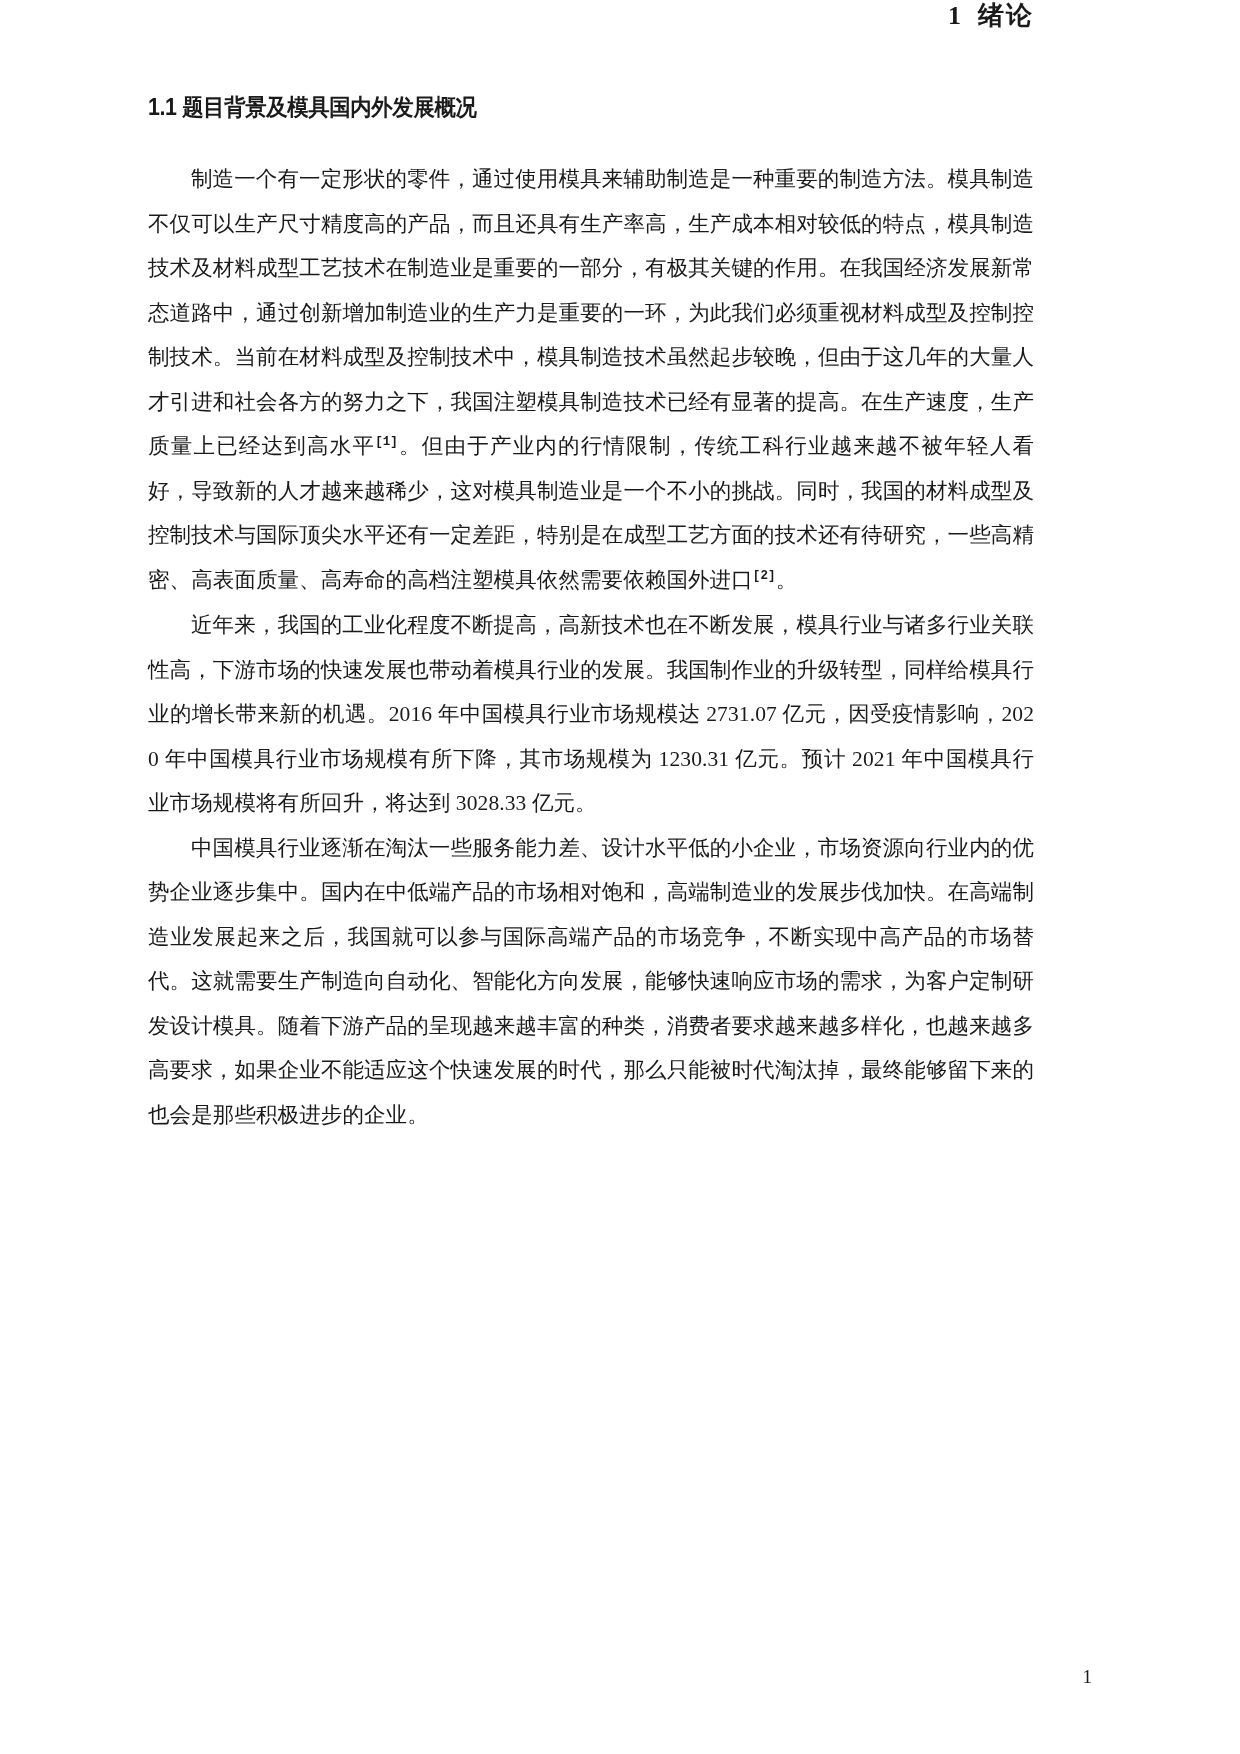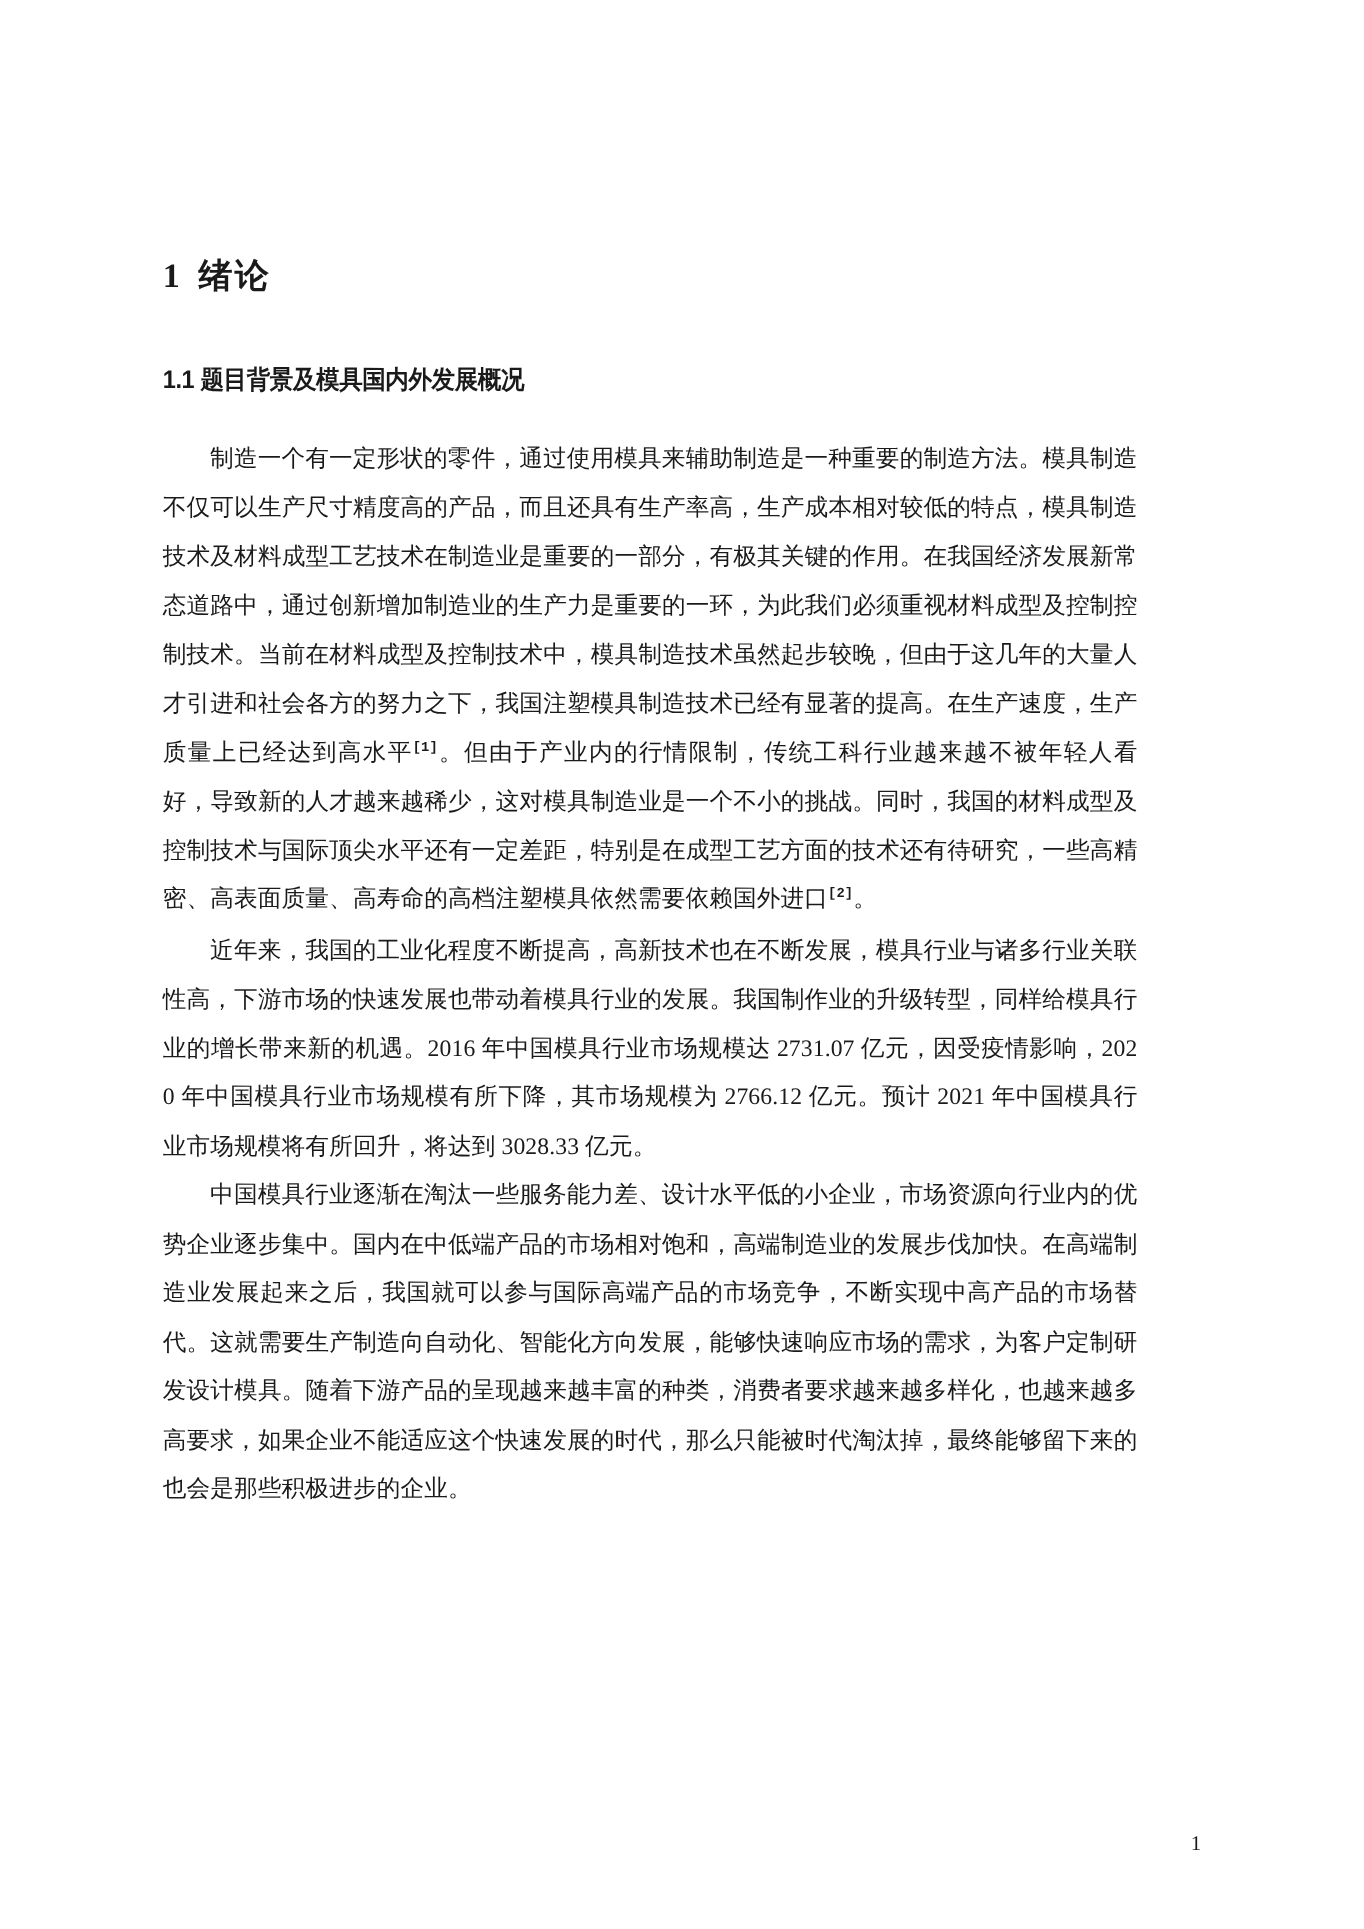--- a/index.html
+++ b/index.html
@@ -27,26 +27,25 @@
   }
 
   .content {
     position: absolute;
     left: 148px;
     top: 0;
     width: 886px;
   }
 
   .chapter-title {
-    text-align: left;
-    font-size: 31px;
+    text-align: right;
+    font-size: 26px;
     font-weight: bold;
     letter-spacing: 1px;
     margin: 0;
-    padding-top: 232px;
     line-height: 1.25;
     font-family: "Liberation Serif", "DejaVu Serif", serif;
   }
   .chapter-title .num {
     font-family: "Liberation Serif", "DejaVu Serif", serif;
   }
   .chapter-title .name {
     margin-left: 16px;
     letter-spacing: 2px;
   }
@@ -102,19 +101,19 @@
 <div class="page">
   <div class="content">
 
     <h1 class="chapter-title">
       <span class="num">1</span><span class="name">绪论</span>
     </h1>
 
     <h2 class="section-heading">1.1 题目背景及模具国内外发展概况</h2>
 
     <p class="para first">制造一个有一定形状的零件，通过使用模具来辅助制造是一种重要的制造方法。模具制造不仅可以生产尺寸精度高的产品，而且还具有生产率高，生产成本相对较低的特点，模具制造技术及材料成型工艺技术在制造业是重要的一部分，有极其关键的作用。在我国经济发展新常态道路中，通过创新增加制造业的生产力是重要的一环，为此我们必须重视材料成型及控制控制技术。当前在材料成型及控制技术中，模具制造技术虽然起步较晚，但由于这几年的大量人才引进和社会各方的努力之下，我国注塑模具制造技术已经有显著的提高。在生产速度，生产质量上已经达到高水平<sup class="ref">[1]</sup>。但由于产业内的行情限制，传统工科行业越来越不被年轻人看好，导致新的人才越来越稀少，这对模具制造业是一个不小的挑战。同时，我国的材料成型及控制技术与国际顶尖水平还有一定差距，特别是在成型工艺方面的技术还有待研究，一些高精密、高表面质量、高寿命的高档注塑模具依然需要依赖国外进口<sup class="ref">[2]</sup>。</p>
-    <p class="para">近年来，我国的工业化程度不断提高，高新技术也在不断发展，模具行业与诸多行业关联性高，下游市场的快速发展也带动着模具行业的发展。我国制作业的升级转型，同样给模具行业的增长带来新的机遇。2016 年中国模具行业市场规模达 2731.07 亿元，因受疫情影响，2020 年中国模具行业市场规模有所下降，其市场规模为 2766.12 亿元。预计 2021 年中国模具行业市场规模将有所回升，将达到 3028.33 亿元。</p>
+    <p class="para">近年来，我国的工业化程度不断提高，高新技术也在不断发展，模具行业与诸多行业关联性高，下游市场的快速发展也带动着模具行业的发展。我国制作业的升级转型，同样给模具行业的增长带来新的机遇。2016 年中国模具行业市场规模达 2731.07 亿元，因受疫情影响，2020 年中国模具行业市场规模有所下降，其市场规模为 1230.31 亿元。预计 2021 年中国模具行业市场规模将有所回升，将达到 3028.33 亿元。</p>
     <p class="para">中国模具行业逐渐在淘汰一些服务能力差、设计水平低的小企业，市场资源向行业内的优势企业逐步集中。国内在中低端产品的市场相对饱和，高端制造业的发展步伐加快。在高端制造业发展起来之后，我国就可以参与国际高端产品的市场竞争，不断实现中高产品的市场替代。这就需要生产制造向自动化、智能化方向发展，能够快速响应市场的需求，为客户定制研发设计模具。随着下游产品的呈现越来越丰富的种类，消费者要求越来越多样化，也越来越多高要求，如果企业不能适应这个快速发展的时代，那么只能被时代淘汰掉，最终能够留下来的也会是那些积极进步的企业。</p>
 
   </div>
 
   <div class="page-number">1</div>
 </div>
 
 </body></html>

